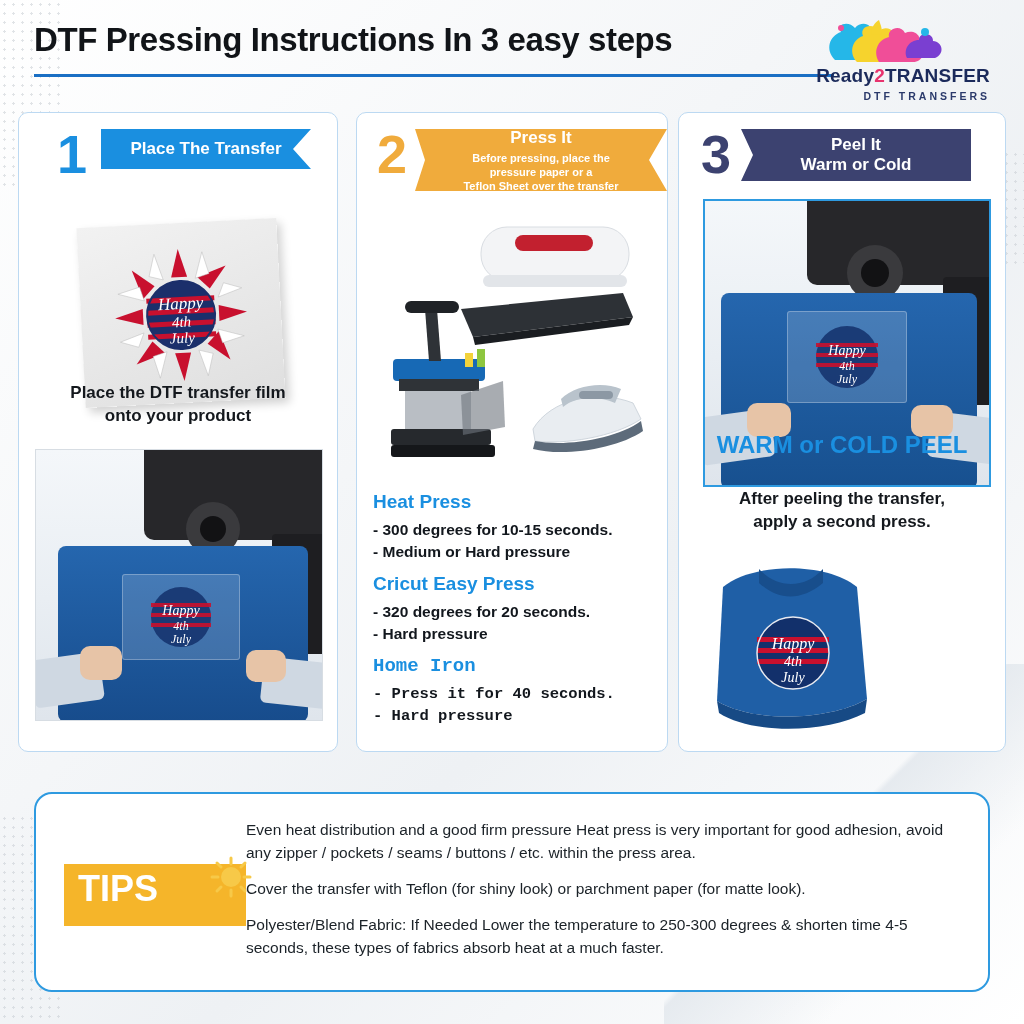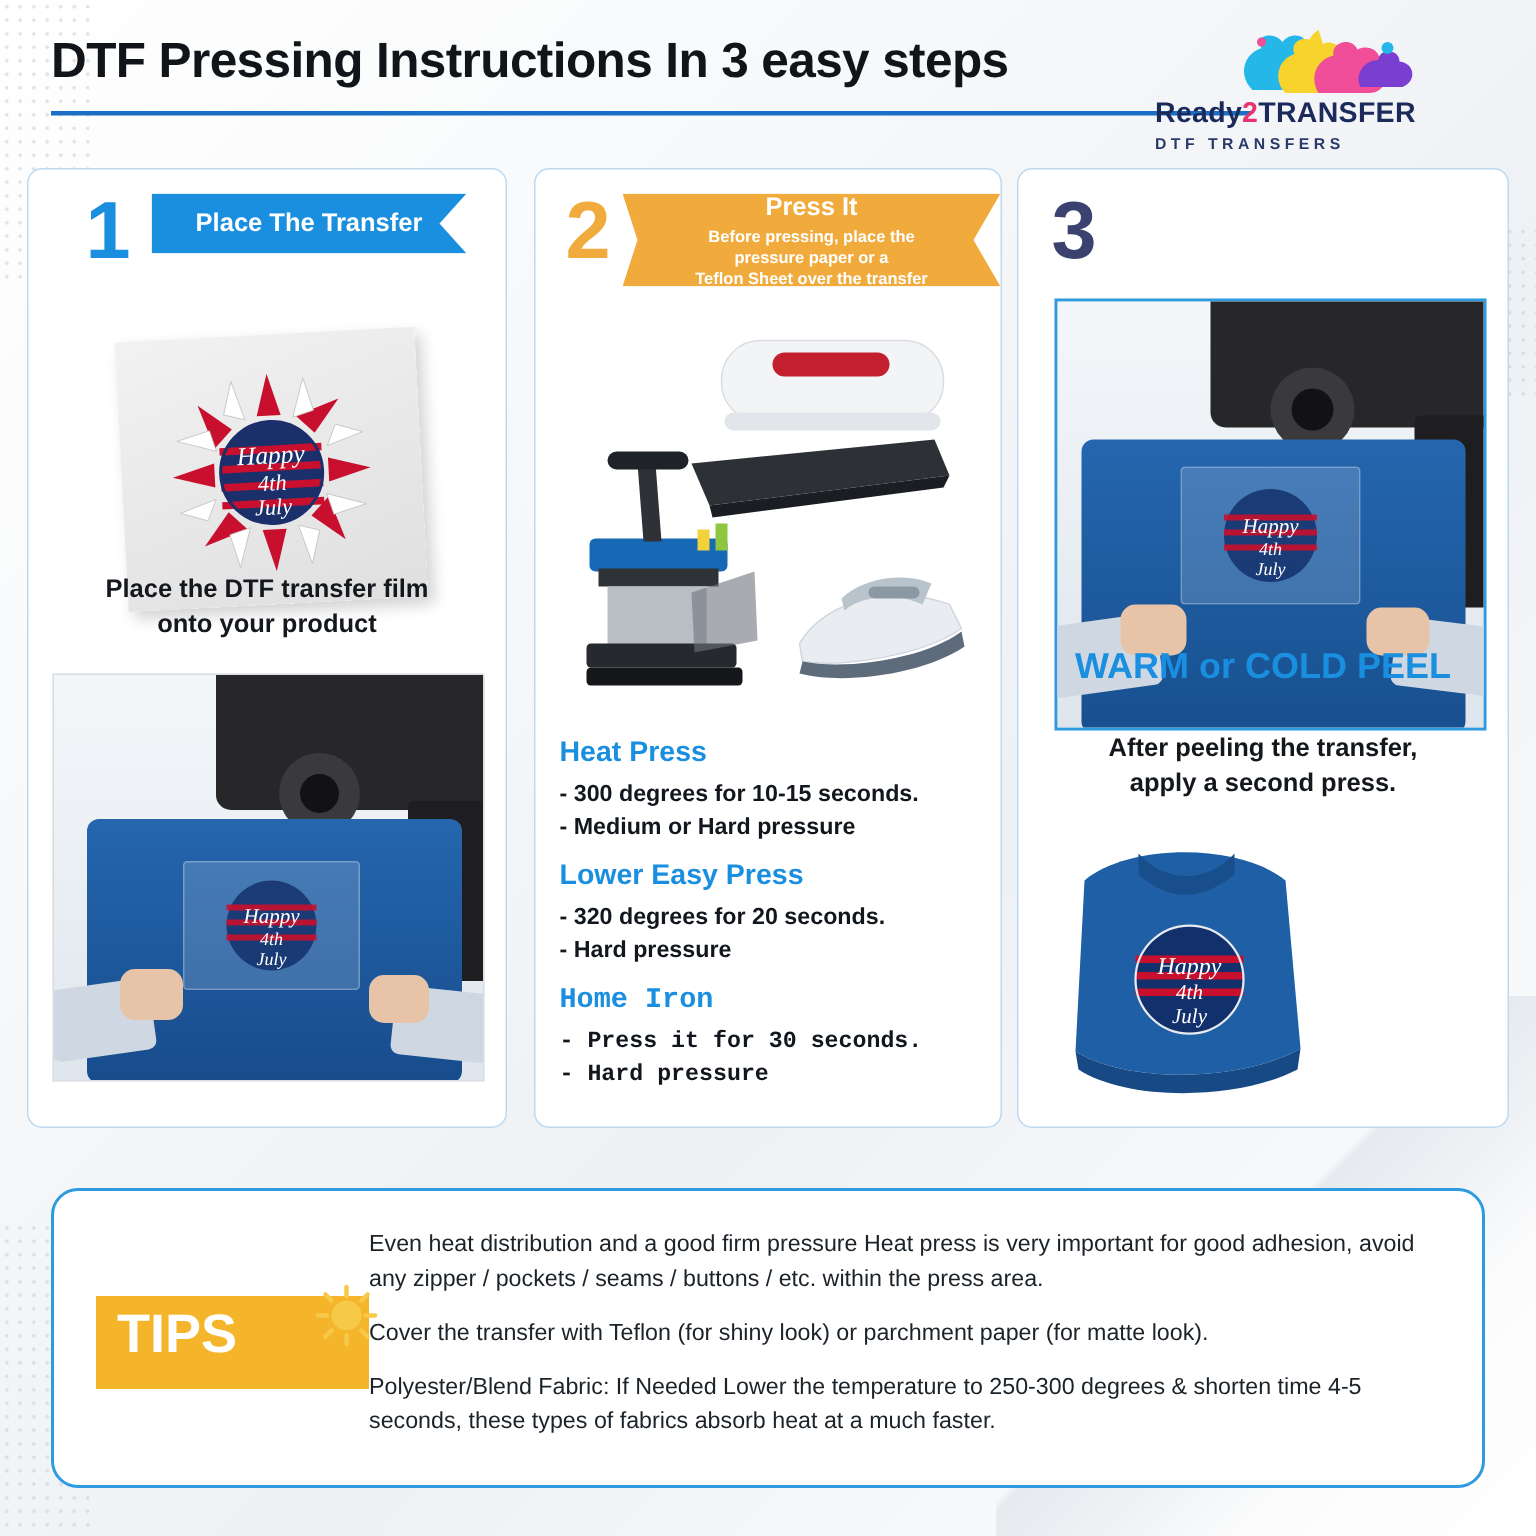--- a/index.html
+++ b/index.html
@@ -42,21 +42,21 @@
     font-size: 33px; font-weight: bold; color: #111418;
     letter-spacing: -0.4px;
     line-height: 44px;
   }
   .title-rule {
     position: absolute; left: 0; top: 56px; width: 800px; height: 3px;
     background: #1a6fc4;
   }
   .logo {
     position: absolute; right: 0; top: 2px; width: 220px; height: 86px;
-    text-align: left;
+    text-align: right;
   }
   .logo-splash {
     position: relative; width: 100%; height: 44px;
   }
   .logo-splash svg { position: absolute; left: 50%; top: 0; transform: translateX(-50%); }
   .logo-word {
     font-size: 19px; font-weight: bold; letter-spacing: .2px;
     color: #1b2a5b; margin-top: 1px;
   }
   .logo-word .r2 { color: #1b2a5b; }
@@ -352,33 +352,37 @@
         </g>
       </svg>
     </div>
 
     <div class="spec" style="top:378px;">
       <h4>Heat Press</h4>
       <p>- 300 degrees for 10-15 seconds.</p>
       <p>- Medium or Hard pressure</p>
     </div>
     <div class="spec" style="top:460px;">
-      <h4>Lower Easy Press</h4>
+      <h4>Cricut Easy Press</h4>
       <p>- 320 degrees for 20 seconds.</p>
       <p>- Hard pressure</p>
     </div>
     <div class="spec" style="top:542px;font-family:Liberation Mono, monospace;">
       <h4>Home Iron</h4>
-      <p>- Press it for 30 seconds.</p>
+      <p>- Press it for 40 seconds.</p>
       <p>- Hard pressure</p>
     </div>
   </div>
 
   <div class="card" id="card3">
     <div class="step-head">
+      <div class="ribbon" id="ribbon3">
+        <div class="r-title">Peel It</div>
+        <div class="r-title">Warm or Cold</div>
+      </div>
       <div class="step-num">3</div>
     </div>
 
     <div class="photo" style="left:24px; top:86px; width:288px; height:288px; border:2px solid #2e9ae0;">
       <div class="press-photo-bg"></div>
       <div class="machine" style="left:102px; top:-8px; width:194px; height:92px; background:#27272a; border-radius:0 0 10px 10px;"></div>
       <div class="machine" style="left:142px; top:44px; width:56px; height:56px; border-radius:50%; background:#3a3a3d;"></div>
       <div class="machine" style="left:156px; top:58px; width:28px; height:28px; border-radius:50%; background:#121214;"></div>
       <div class="machine" style="left:238px; top:76px; width:54px; height:128px; background:#1e1e21; border-radius:4px;"></div>
       <div class="shirt" style="left:16px; top:92px; width:256px; height:196px; background:linear-gradient(180deg,#2566ae,#17508f);"></div>

